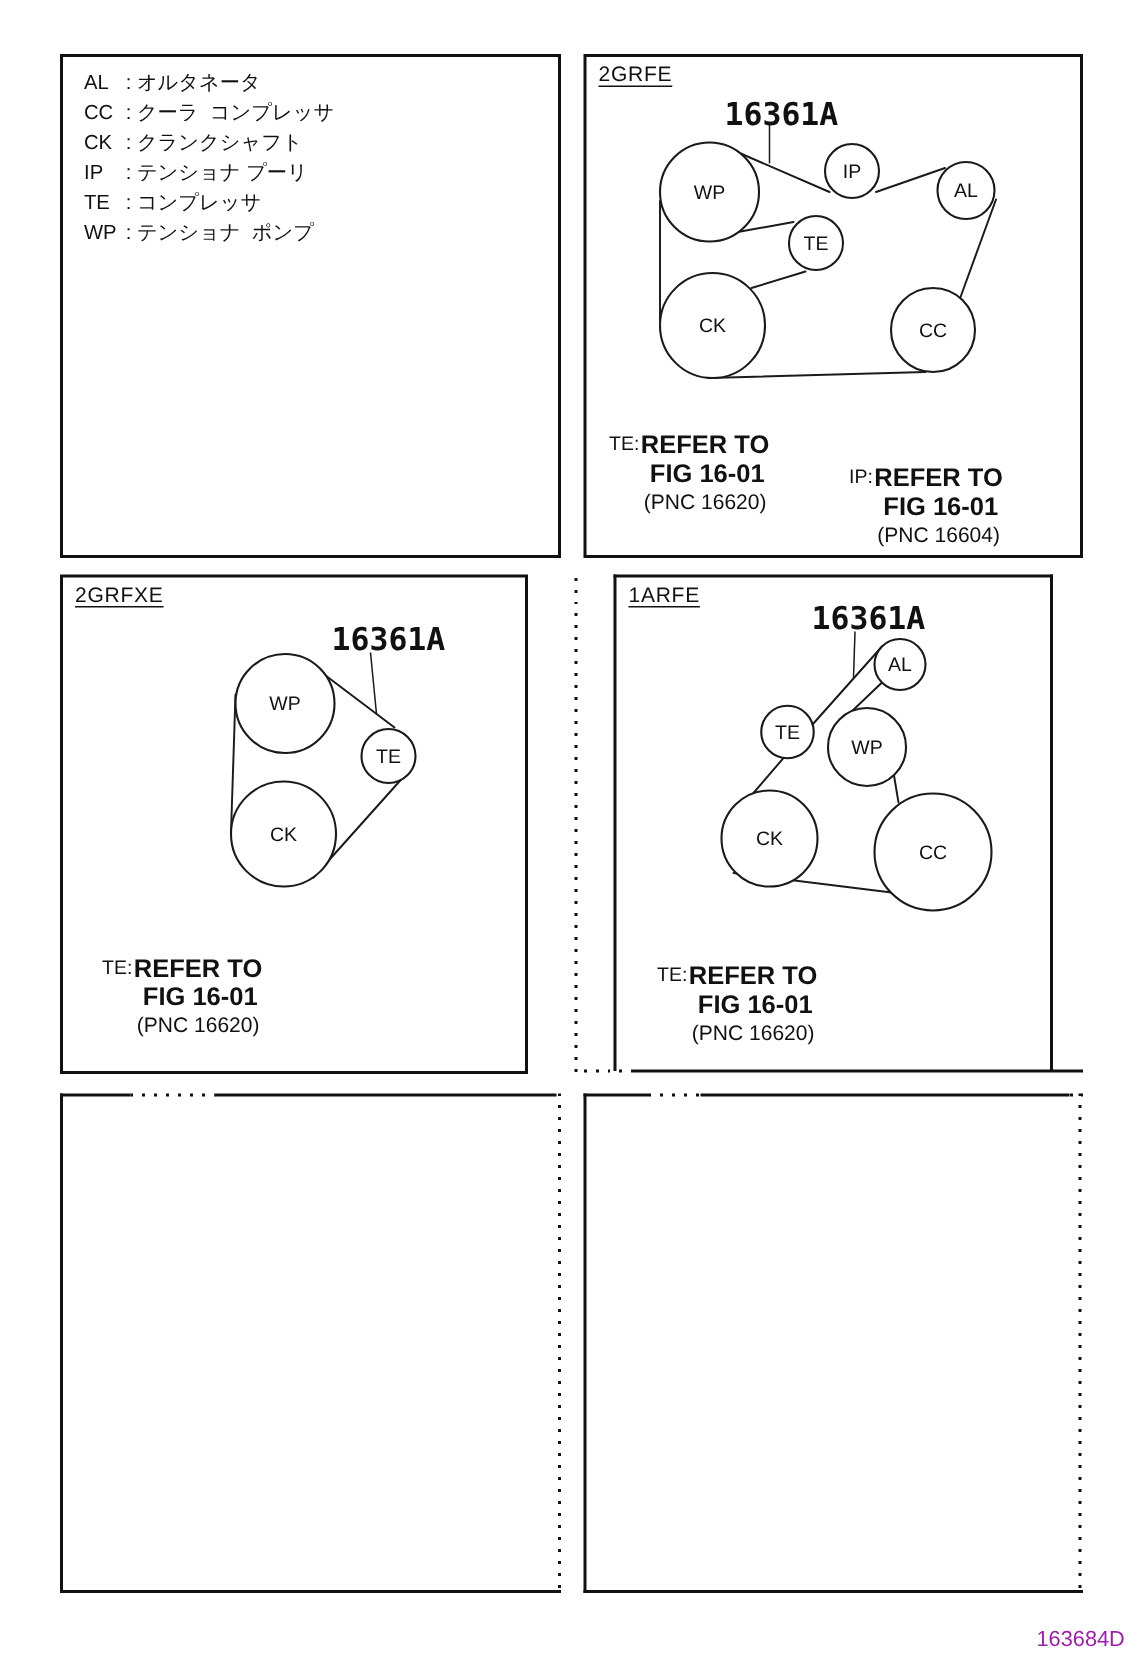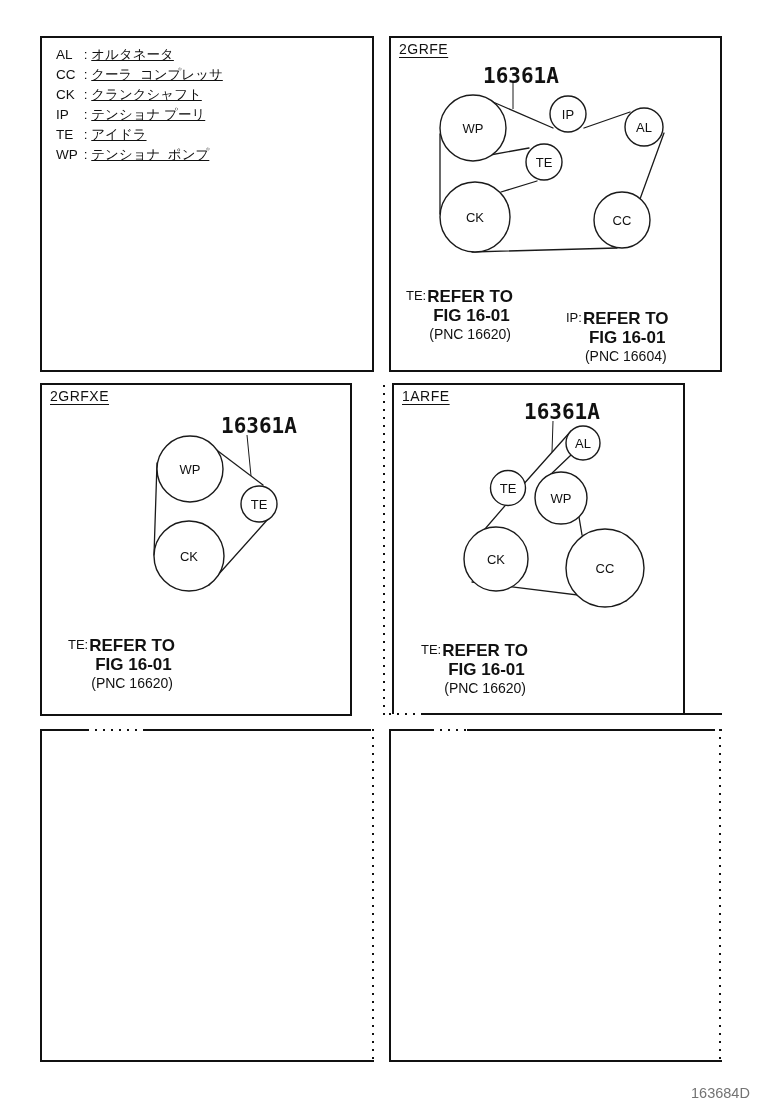--- a/index.html
+++ b/index.html
@@ -2,21 +2,21 @@
 <html><head>
 <meta charset="utf-8">
 <style>
   html,body{margin:0;padding:0;background:#fff;}
   #page{position:relative;width:760px;height:1112px;background:#fff;
         font-family:"Liberation Sans",sans-serif;color:#111;overflow:hidden;}
   .panel{position:absolute;border:2px solid #111;box-sizing:border-box;background:#fff;}
   #panel-2grfe  {left:389px;top:36px; width:333px;height:336px;}
   #panel-legend {left:40px; top:36px; width:334px;height:336px;}
   #panel-2grfxe {left:40px; top:383px;width:312px;height:333px;}
-  #panel-1arfe  {left:392px;top:383px;width:293px;height:331px;border-bottom:none;padding-left:42px;}
+  #panel-1arfe  {left:409px;top:383px;width:293px;height:331px;border-bottom:none;padding-left:42px;}
   #panel-empty-left {left:40px;top:729px;width:334px;height:333px;border:none;
         border-left:2px solid #111;border-bottom:2px solid #111;}
   #panel-empty-right{left:389px;top:729px;width:333px;height:333px;border:none;
         border-left:2px solid #111;border-bottom:2px solid #111;}
 
   .panel-title{position:absolute;left:8px;top:3px;font-size:14px;letter-spacing:.5px;
         text-decoration:underline;text-underline-offset:3px;white-space:pre;}
   .part-number{position:absolute;font-family:"DejaVu Sans Mono",monospace;font-weight:bold;
         font-size:21px;line-height:1;letter-spacing:0;white-space:pre;}
   .diagram{position:absolute;left:-2px;top:-2px;}
@@ -31,29 +31,29 @@
   .note-prefix{font-size:13px;line-height:17px;white-space:pre;}
   .note-lines{margin-left:1px;}
   .note-refer{font-size:17px;font-weight:bold;line-height:19px;white-space:pre;}
   .note-fig  {font-size:17px;font-weight:bold;line-height:19px;margin-left:6px;white-space:pre;}
   .note-pnc  {font-size:14px;line-height:19px;margin-left:2px;white-space:pre;}
 
   .legend-list{position:absolute;left:14px;top:7px;}
   .legend-row{display:flex;font-size:13.5px;line-height:20px;}
   .legend-code{width:24px;white-space:pre;}
   .legend-sep{white-space:pre;}
-  .legend-name{white-space:pre;text-decoration:underline;}
+  .legend-name{white-space:pre;}
 
   .seg-solid-h{position:absolute;height:2px;background:#111;}
   .seg-dot-h{position:absolute;height:2px;
         background:repeating-linear-gradient(to right,#111 0 2px,transparent 2px 8px);}
   .seg-dot-v{position:absolute;width:2px;
         background:repeating-linear-gradient(to bottom,#111 0 2px,transparent 2px 8px);}
 
-  .figure-code{position:absolute;left:691px;top:1085px;font-size:14.5px;color:#737373;white-space:pre;}
+  .figure-code{position:absolute;left:691px;top:1085px;font-size:14.5px;color:#a21caf;white-space:pre;}
 </style>
 </head>
 <body>
 
 <div id="page">
 
   <div class="panel" id="panel-legend">
     <div class="legend-list">
       <div class="legend-row">
         <span class="legend-code">AL</span>
@@ -71,21 +71,21 @@
           <span class="legend-name">クランクシャフト</span>
       </div>
       <div class="legend-row">
         <span class="legend-code">IP</span>
           <span class="legend-sep"> : </span>
           <span class="legend-name">テンショナ プーリ</span>
       </div>
       <div class="legend-row">
         <span class="legend-code">TE</span>
           <span class="legend-sep"> : </span>
-          <span class="legend-name">アイドラ</span>
+          <span class="legend-name">コンプレッサ</span>
       </div>
       <div class="legend-row">
         <span class="legend-code">WP</span>
           <span class="legend-sep"> : </span>
           <span class="legend-name">テンショナ  ポンプ</span>
       </div>
     </div>
   </div>
 
   <div class="panel" id="panel-2grfe">

